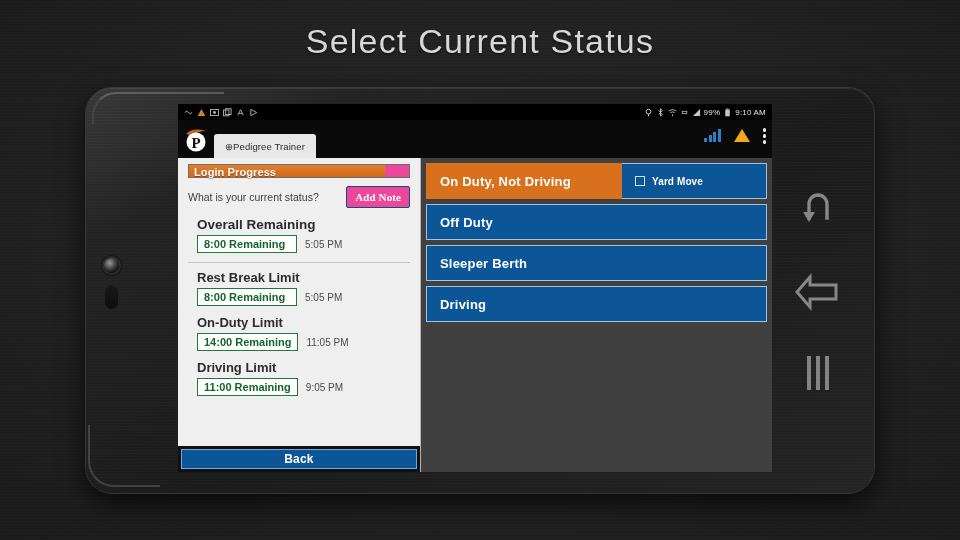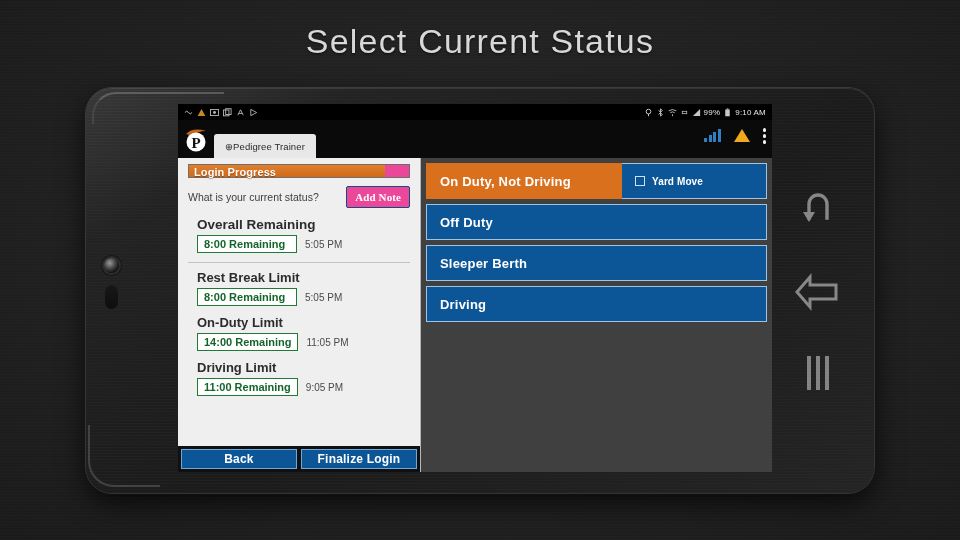--- a/index.html
+++ b/index.html
@@ -475,21 +475,20 @@
               <div class="limit-label">Driving Limit</div>
               <div class="limit-row">
                 <div class="limit-pill">11:00 Remaining</div>
                 <div class="limit-time">9:05 PM</div>
               </div>
             </div>
           </div>
 
           <div id="status-footer">
             <div class="footer-button">Back</div>
-            <div class="footer-button">Finalize Login</div>
           </div>
         </div>
 
         <div id="duty-panel">
           <div class="duty-row">
             <div class="duty-button selected">On Duty, Not Driving</div>
             <div id="yard-move-option">
               <span id="yard-move-checkbox"></span>
               <span id="yard-move-label">Yard Move</span>
             </div>

